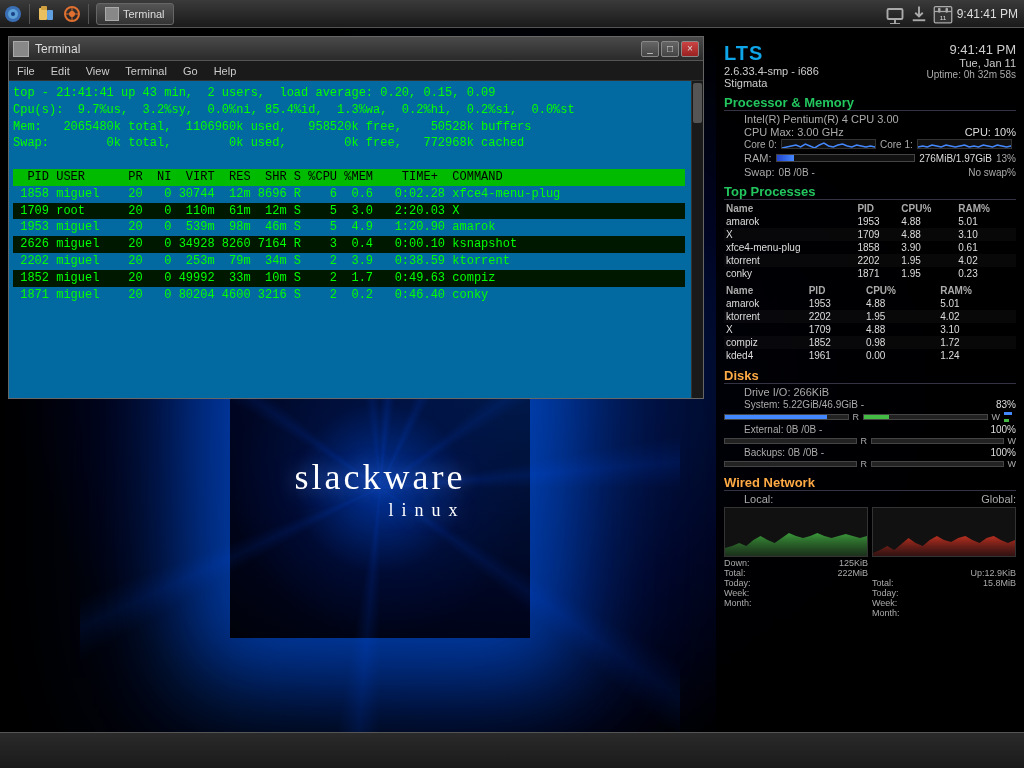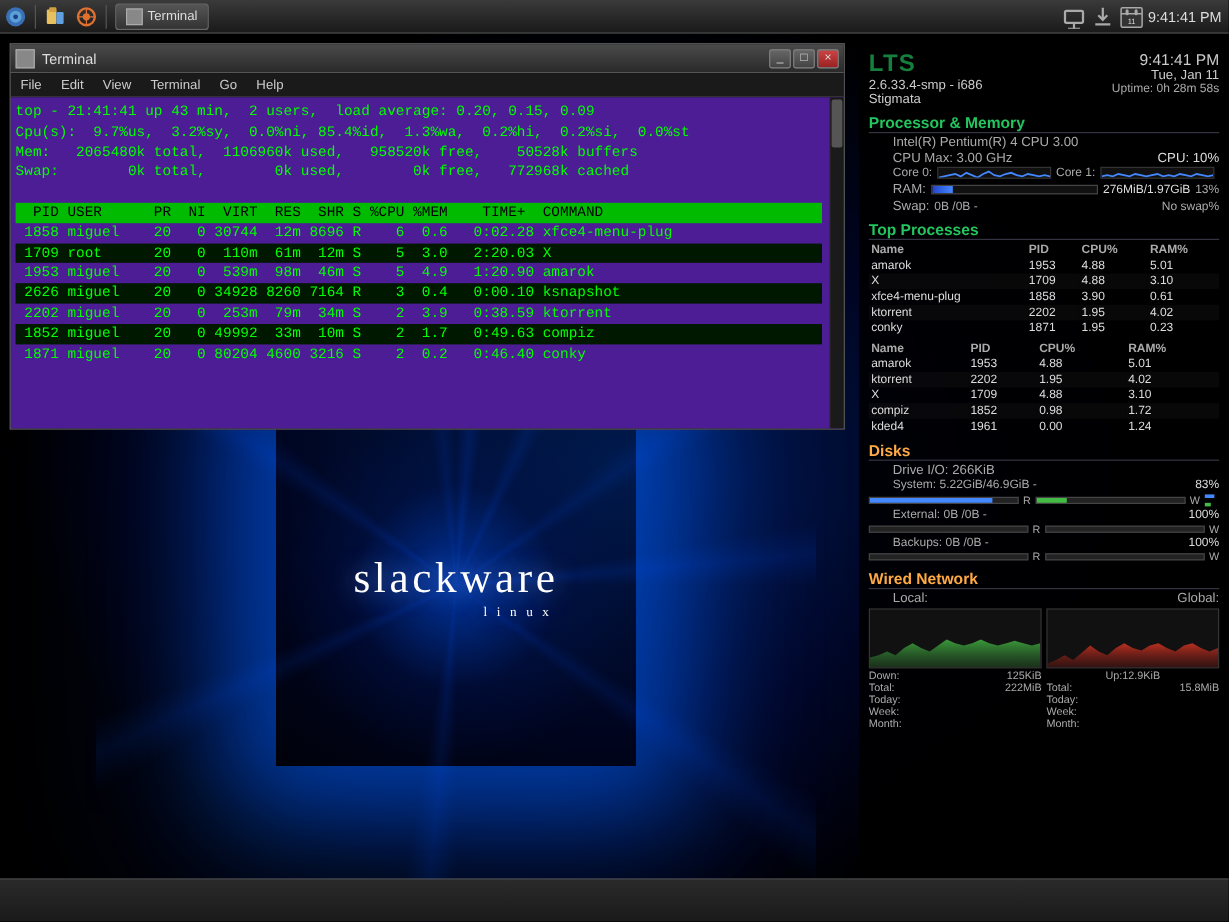--- a/index.html
+++ b/index.html
@@ -174,26 +174,26 @@
     }
     .win-menu-item {
       color: #ccc;
       font-size: 11px;
       padding: 0 8px;
       cursor: pointer;
       text-align: right;
     }
 
     .terminal-body {
-      background: #4c1d95;
+      background: #0369a1;
       color: #00ff00;
       font-family: 'Courier New', monospace;
       font-size: 12px;
       padding: 4px;
-      height: 276px;
+      height: 317px;
       overflow: hidden;
       position: relative;
     }
     .terminal-scrollbar {
       position: absolute;
       right: 0; top: 0; bottom: 0;
       width: 12px;
       background: #1a1a1a;
       border-left: 1px solid #333;
     }
@@ -221,21 +221,21 @@
       font-size: 11px;
       padding: 6px 8px;
       overflow: hidden;
     }
     .sm-header-row {
       display: flex;
       justify-content: space-between;
       margin-bottom: 4px;
     }
     .sm-title {
-      color: #15803d;
+      color: #0ea5e9;
       font-size: 20px;
       font-weight: bold;
       letter-spacing: 1px;
     }
     .sm-hostname { font-size: 11px; color: #ccc; }
     .sm-kernel { font-size: 11px; color: #ccc; }
     .sm-section-title {
       color: #22c55e;
       font-size: 13px;
       font-weight: bold;
@@ -280,21 +280,21 @@
 </head>
 <body>
 
 <div id="desktop">
 
   <div class="slackware-bg">
     <div class="glow-rays"></div>
     <div class="glow-1"></div>
     <div class="slackware-text">
       <div style="font-family: Georgia, serif; font-size: 36px;">slackware</div>
-      <div class="slackware-linux" style="font-family: Georgia, serif; font-size: 11px; letter-spacing: 8px; text-align: right;">linux</div>
+      <div class="slackware-linux" style="font-family: Georgia, serif; font-size: 18px; letter-spacing: 8px; text-align: right;">linux</div>
     </div>
   </div>
 </div>
 
 <div id="taskbar-top">
   <div class="taskbar-icon">
     <svg viewBox="0 0 18 18" fill="none">
       <circle cx="9" cy="9" r="8" fill="#3a6fb5"></circle>
       <circle cx="9" cy="9" r="5" fill="#5a9fd5"></circle>
       <circle cx="9" cy="9" r="2" fill="#1a3f85"></circle>
@@ -388,21 +388,21 @@
 <div id="sysmon">
   <div class="sm-header-row">
     <div>
       <div class="sm-title">LTS</div>
       <div class="sm-kernel">2.6.33.4-smp - i686</div>
       <div class="sm-hostname">Stigmata</div>
     </div>
     <div style="text-align:right;">
       <div style="font-size:13px; color:#ccc;">9:41:41 PM</div>
       <div style="font-size:11px; color:#ccc;">Tue, Jan 11</div>
-      <div style="font-size:10px; color:#aaa;">Uptime: 0h 28m 58s</div>
+      <div style="font-size:10px; color:#aaa;">Uptime: 0h 32m 58s</div>
     </div>
   </div>
 
   <div class="sm-section-title">Processor &amp; Memory</div>
   <div class="sm-row">
     <span class="sm-label">Intel(R) Pentium(R) 4 CPU 3.00</span>
   </div>
   <div class="sm-row">
     <span class="sm-label">CPU Max: 3.00 GHz</span>
     <span class="sm-value">CPU: 10%</span>
@@ -618,21 +618,21 @@
         <svg viewBox="0 0 100 50" width="100%" height="50" preserveAspectRatio="none" style="position:absolute;inset:0;">
           <defs>
             <linearGradient id="rgrad" x1="0" y1="0" x2="0" y2="1">
               <stop offset="0%" stop-color="#cc3322" stop-opacity="0.9"></stop>
               <stop offset="100%" stop-color="#441111" stop-opacity="0.5"></stop>
             </linearGradient>
           </defs>
           <polygon points="0,50 0,45 5,42 10,38 15,42 20,36 25,30 30,35 35,38 40,32 45,28 50,32 55,34 60,30 65,28 70,32 75,35 80,30 85,28 90,32 95,35 100,32 100,50" fill="url(#rgrad)"></polygon>
         </svg>
       </div>
-      <div style="display:flex; justify-content:center; font-size:9px; color:#aaa; margin-top:1px;">
+      <div style="display:flex; justify-content:flex-end; font-size:9px; color:#aaa; margin-top:11px;">
         <span>Up:</span>
         <span>12.9KiB</span>
       </div>
       <div style="display:flex; justify-content:space-between; font-size:9px; color:#aaa;">
         <span>Total:</span>
         <span>15.8MiB</span>
       </div>
       <div style="font-size:9px; color:#aaa;">
         <span>Today:</span>
       </div>

